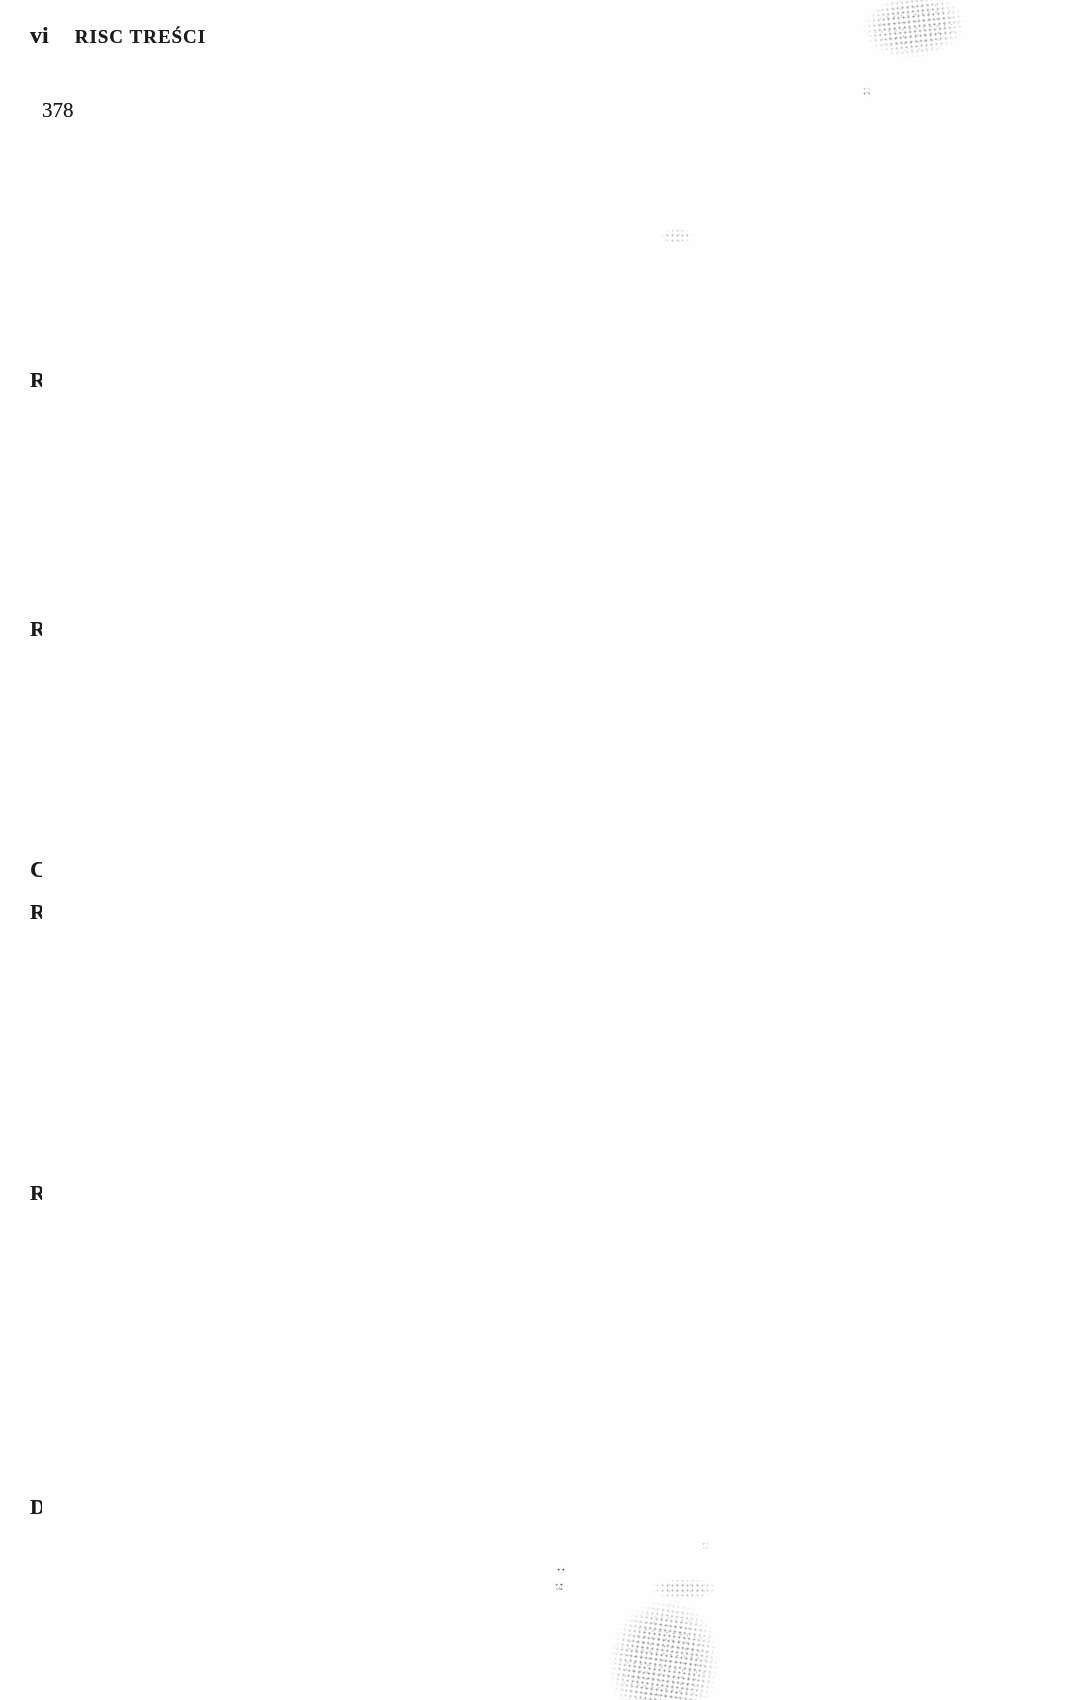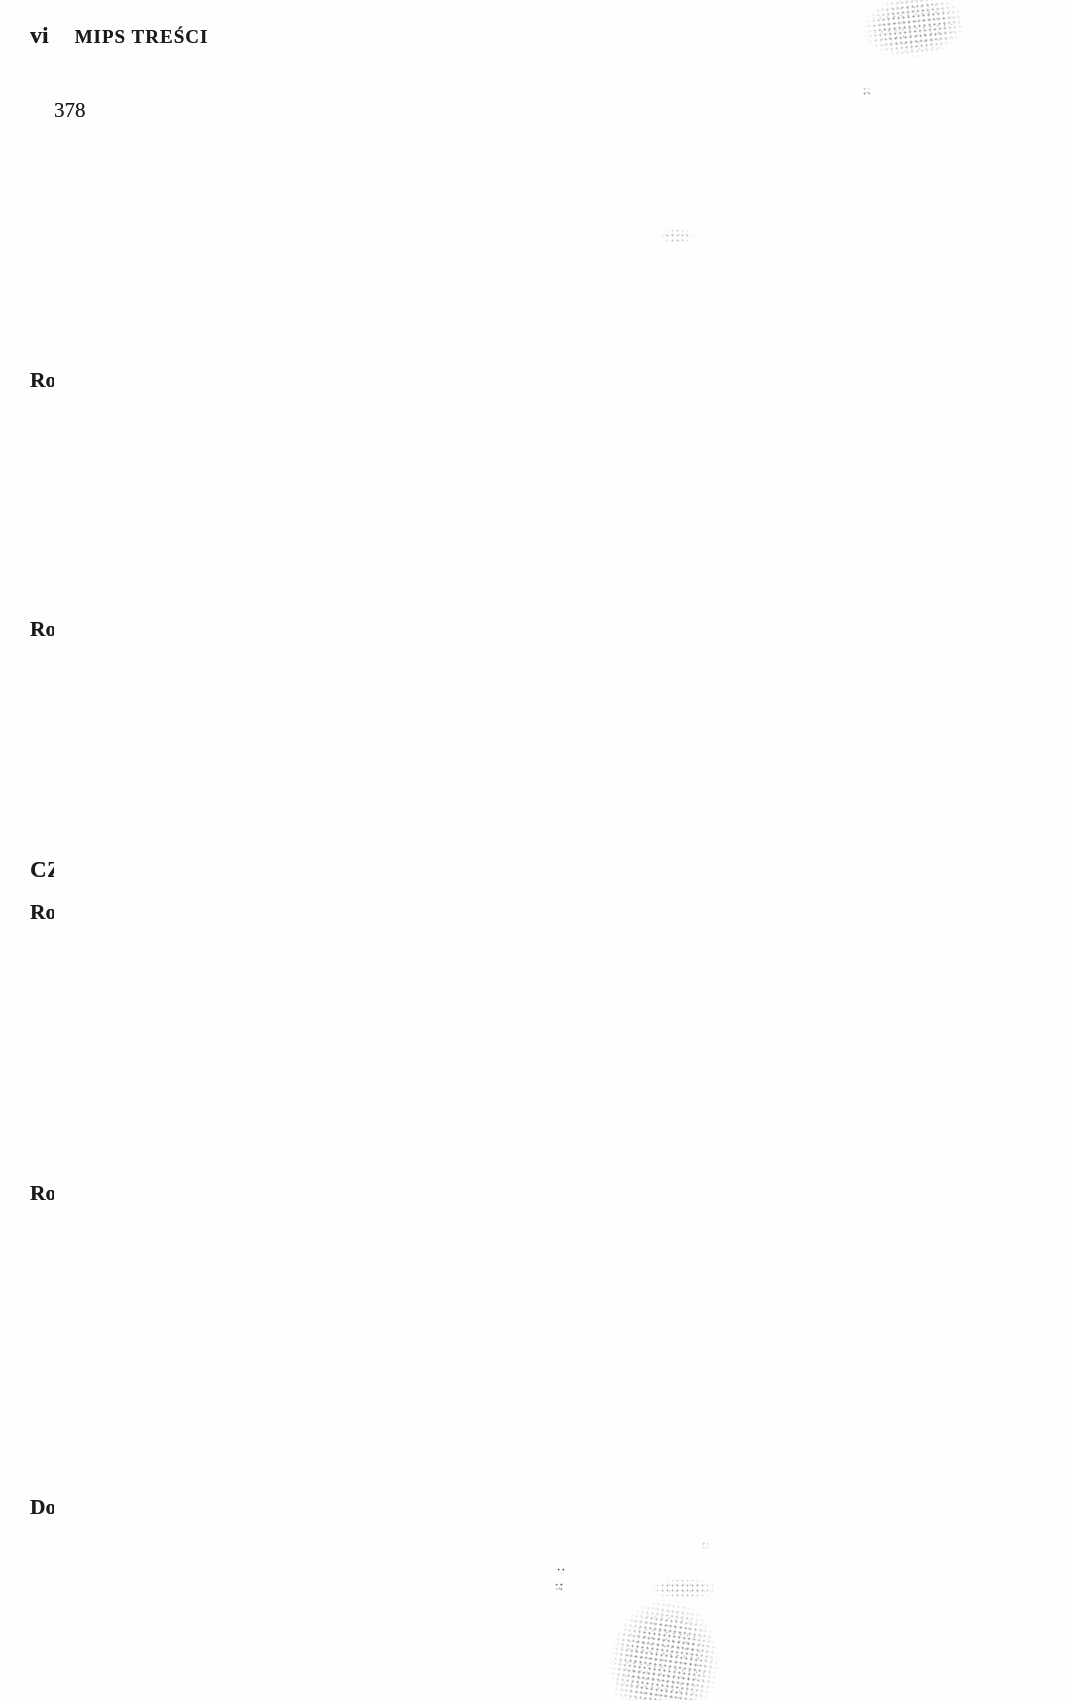--- a/index.html
+++ b/index.html
@@ -57,21 +57,21 @@
     line-height: 32.5px;
     font-size: 21px;
     white-space: nowrap;
   }
   .row .num {
     flex: none;
     width: 103px;
     margin-left: 47px;
   }
   .row .page {
-    margin-left: 24px;
+    margin-left: 12px;
   }
   .row--chapter {
     font-weight: bold;
     font-size: 21.5px;
     margin-top: 10px;
     margin-bottom: 11px;
   }
   .row--chapter .num {
     width: 150px;
     margin-left: 0;
@@ -113,21 +113,21 @@
   #speck-a3-line     { left: 701px; top: 1541px; width: 9px;   height: 9px;   opacity: 0.30; }
   #speck-dark-1      { left: 556px; top: 1567px; width: 10px;  height: 7px;   opacity: 0.85; }
   #speck-dark-2      { left: 554px; top: 1582px; width: 11px;  height: 9px;   opacity: 0.85; }
 </style>
 </head>
 <body>
 
 <div class="page">
 
   <header class="page-header scan-text">
-    <span class="folio">vi</span><span class="hdr-title">MIPS TREŚCI</span>
+    <span class="folio">vi</span><span class="hdr-title">RISC TREŚCI</span>
   </header>
 
   <main id="toc-list" class="toc scan-text">
       <div class="row row--entry">
         <span class="num">17.3.</span>
         <span class="title">Optymalizacja rejestru za pomocą kompilatora</span>
         <span class="page">185</span>
       </div>
       <div class="row row--entry">
         <span class="num">17.4.</span>

